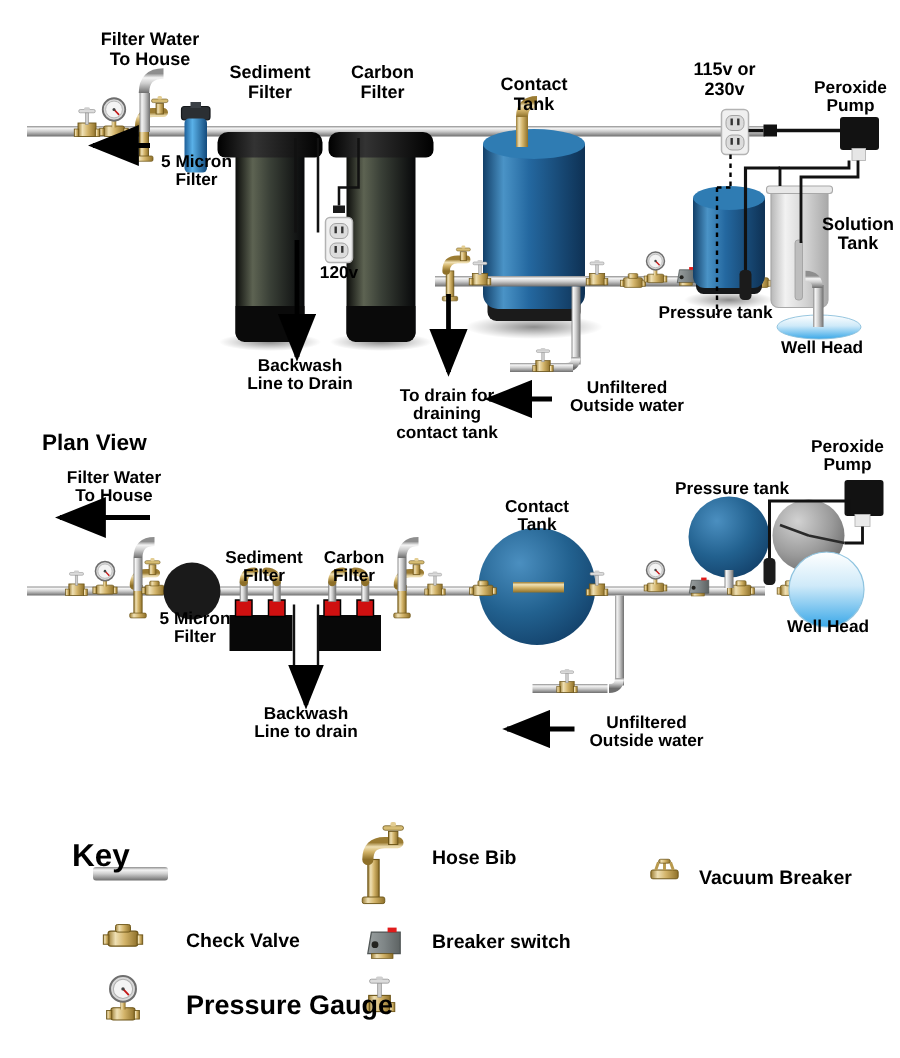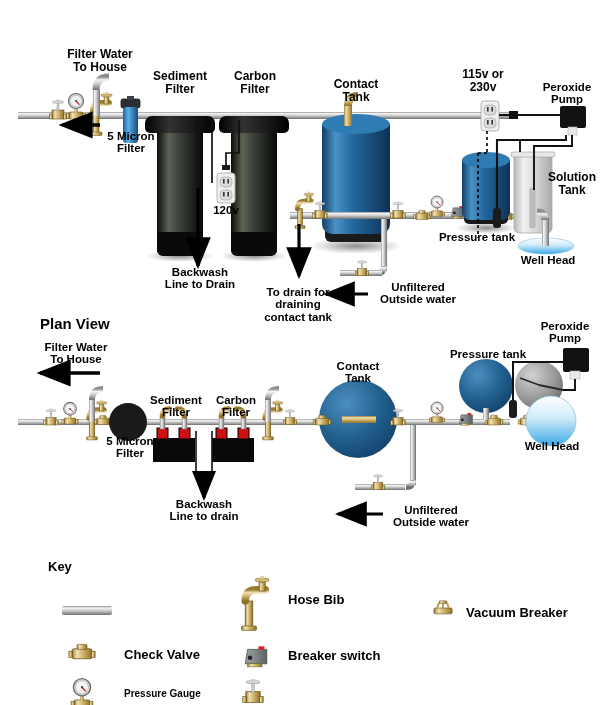--- a/index.html
+++ b/index.html
@@ -1,18 +1,18 @@
 <!DOCTYPE html>
 <html><head>
 <meta charset="utf-8">
 <style>
   html,body{margin:0;padding:0;background:#ffffff;}
   body{width:600px;height:705px;position:relative;overflow:hidden;
        font-family:"Liberation Sans","DejaVu Sans",sans-serif;color:#000;}
-  .stage{position:absolute;inset:0;margin-top:28px;}
+  .stage{position:absolute;inset:0;}
   .lbl{position:absolute;font-weight:bold;text-align:center;line-height:1.08;color:#000;}
   .lbl.left{text-align:left;}
   svg{display:block;}
 </style>
 </head>
 <body>
 
 <div class="stage">
 
 <svg width="600" height="705" viewBox="0 0 600 705">
@@ -449,21 +449,21 @@
 <div class="lbl" style="left:512px;top:226px;width:72px;font-size:11.5px;">Well Head</div>
 
 <div class="lbl" style="left:203px;top:176px;width:46px;font-size:11.5px;">120v</div>
 
 <div class="lbl" style="left:152px;top:238px;width:96px;font-size:11.5px;">Backwash<br>Line to Drain</div>
 
 <div class="lbl" style="left:252px;top:258px;width:92px;font-size:11.5px;">To drain for<br>draining<br>contact tank</div>
 
 <div class="lbl" style="left:372px;top:253px;width:92px;font-size:11.5px;">Unfiltered<br>Outside water</div>
 
-<div class="lbl left" style="left:40px;top:288px;width:120px;font-size:15px;">Plan View</div>
+<div class="lbl left" style="left:28px;top:288px;width:120px;font-size:15px;">Plan View</div>
 
 <div class="lbl" style="left:24px;top:313px;width:104px;font-size:11.5px;">Filter Water<br>To House</div>
 
 <div class="lbl" style="left:90px;top:407px;width:80px;font-size:11.5px;">5 Micron<br>Filter</div>
 
 <div class="lbl" style="left:140px;top:366px;width:72px;font-size:11.5px;">Sediment<br>Filter</div>
 
 <div class="lbl" style="left:202px;top:366px;width:68px;font-size:11.5px;">Carbon<br>Filter</div>
 
 <div class="lbl" style="left:320px;top:332px;width:76px;font-size:11.5px;">Contact<br>Tank</div>
@@ -471,23 +471,23 @@
 <div class="lbl" style="left:442px;top:320px;width:92px;font-size:11.5px;">Pressure tank</div>
 
 <div class="lbl" style="left:530px;top:292px;width:70px;font-size:11.5px;">Peroxide<br>Pump</div>
 
 <div class="lbl" style="left:516px;top:412px;width:72px;font-size:11.5px;">Well Head</div>
 
 <div class="lbl" style="left:156px;top:470px;width:96px;font-size:11.5px;">Backwash<br>Line to drain</div>
 
 <div class="lbl" style="left:385px;top:476px;width:92px;font-size:11.5px;">Unfiltered<br>Outside water</div>
 
-<div class="lbl left" style="left:48px;top:532px;width:80px;font-size:13px;">Key</div>
+<div class="lbl left" style="left:48px;top:560px;width:80px;font-size:21px;">Key</div>
 
 <div class="lbl left" style="left:124px;top:620px;width:130px;font-size:13px;">Check Valve</div>
-<div class="lbl left" style="left:124px;top:661px;width:150px;font-size:10px;">Pressure Gauge</div>
+<div class="lbl left" style="left:124px;top:661px;width:150px;font-size:18px;">Pressure Gauge</div>
 
 <div class="lbl left" style="left:288px;top:565px;width:120px;font-size:13px;">Hose Bib</div>
 <div class="lbl left" style="left:288px;top:621px;width:140px;font-size:13px;">Breaker switch</div>
 
 <div class="lbl left" style="left:466px;top:578px;width:140px;font-size:13px;">Vacuum Breaker</div>
 
 </div>
 
 </body></html>

